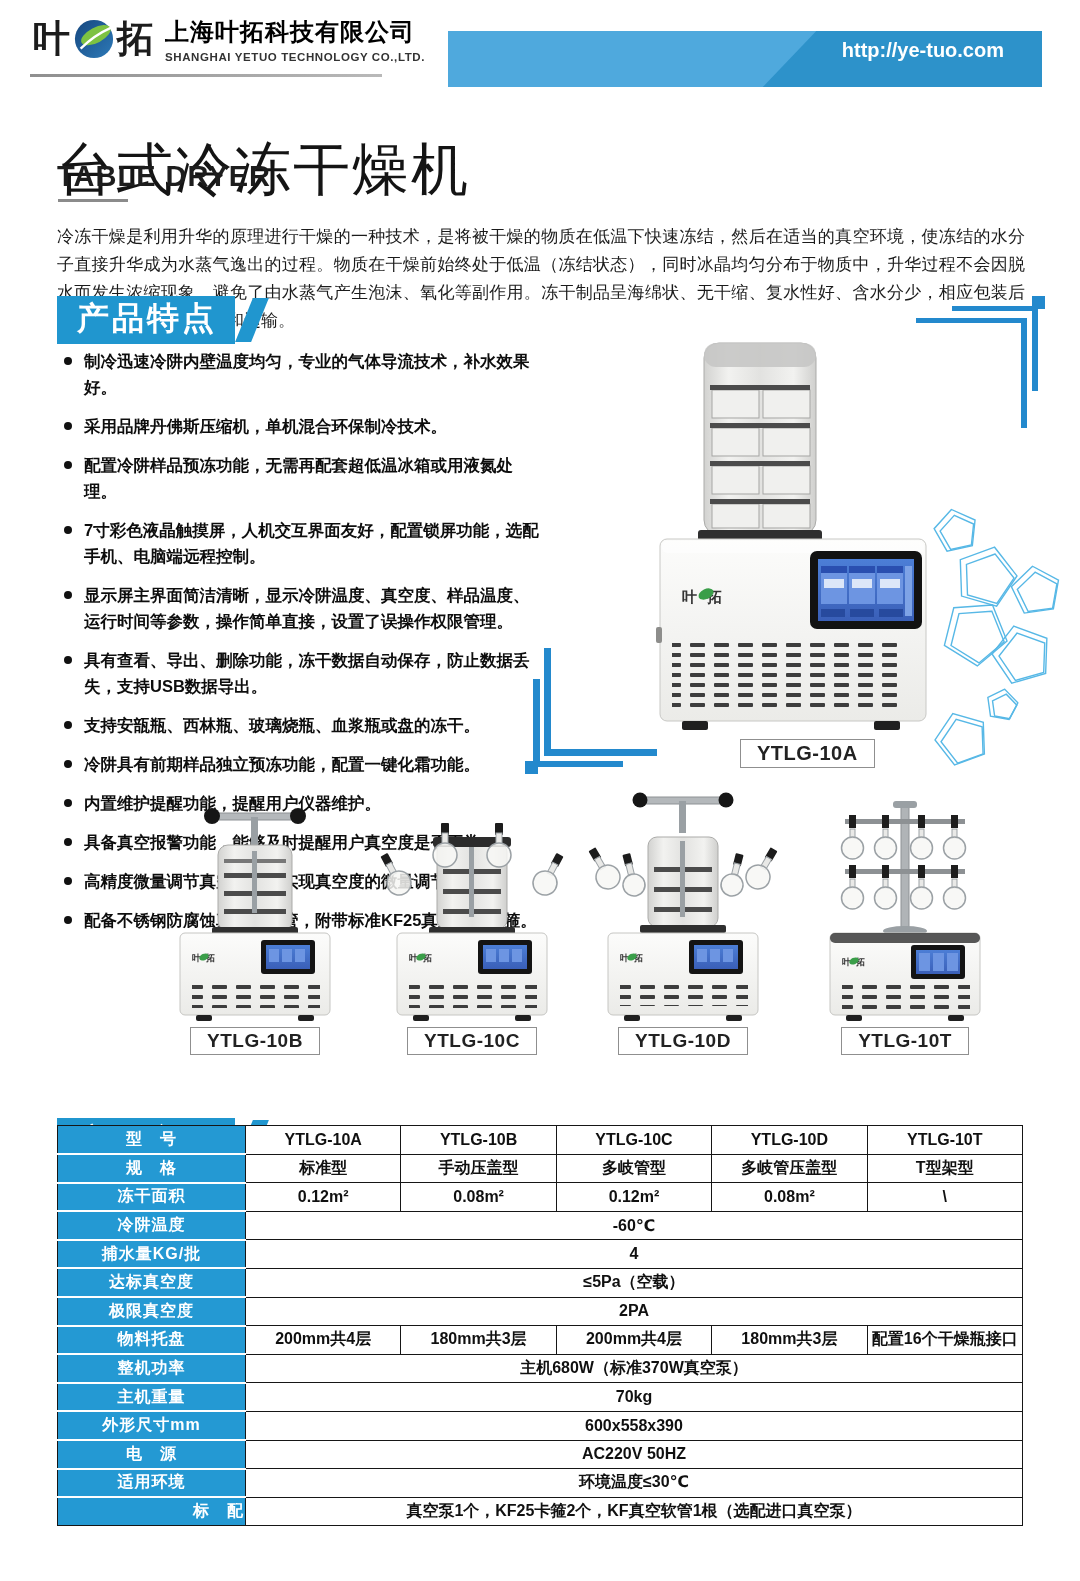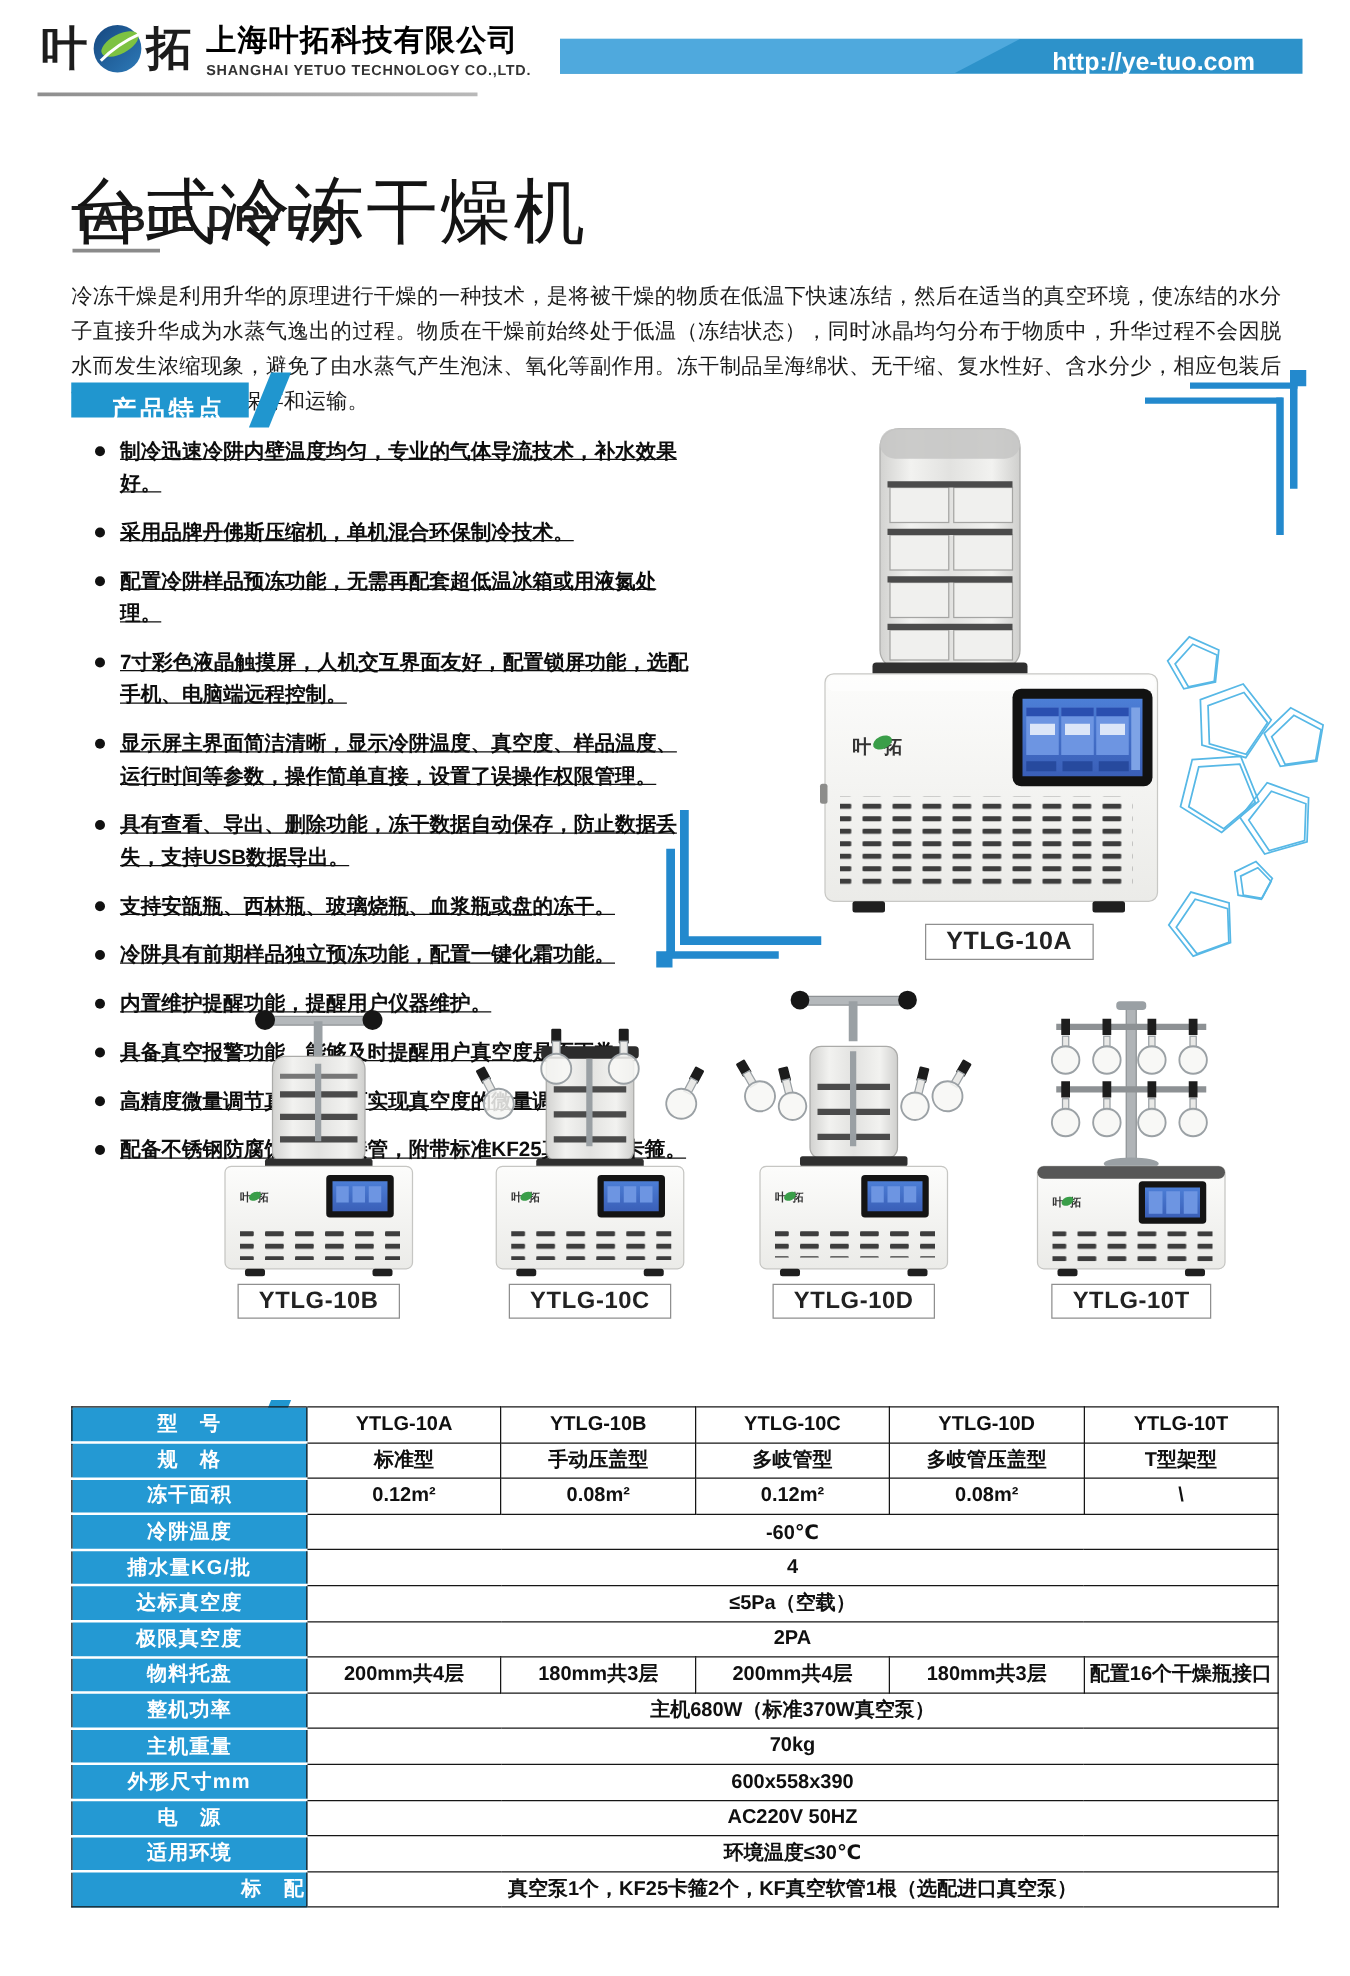--- a/index.html
+++ b/index.html
@@ -9,41 +9,41 @@
   
   .header-logo{position:absolute;left:33px;top:14px;width:350px;}
   .logo-row{display:flex;align-items:center;}
   .logo-cn{font-size:37px;font-weight:800;color:#1c1c1c;letter-spacing:1px;}
   .leaf-badge{width:42px;height:42px;margin:0 2px;flex:0 0 auto;}
   .company-block{margin-left:10px;}
   .company-cn{font-size:24px;font-weight:800;color:#000000;letter-spacing:1px;white-space:nowrap;}
   .company-en{font-size:11.5px;font-weight:700;color:#333;letter-spacing:0.6px;margin-top:3px;white-space:nowrap;}
   .header-rule{position:absolute;left:30px;top:74px;width:352px;height:3px;
                background:linear-gradient(to right,#8f8f8f,#b9b9b9);}
-  .url-banner{position:absolute;left:448px;top:31px;width:594px;height:28px;background:#2d92ca;cursor:pointer;}
+  .url-banner{position:absolute;left:448px;top:31px;width:594px;height:56px;background:#2d92ca;cursor:pointer;}
   .url-banner .light{position:absolute;inset:0;background:#4fa9dd;
         clip-path:polygon(0 0,62% 0,53% 100%,0 100%);}
   .url-text{position:absolute;right:38px;top:0;height:38px;line-height:38px;
             color:#fff;font-size:20px;font-weight:700;}
 
   
   .page-title{position:absolute;left:57px;top:100px;font-size:57px;font-weight:400;color:#141414;letter-spacing:2px;margin-top:32px;}
   .page-subtitle{position:absolute;left:57px;top:160px;font-size:29px;font-weight:600;color:#1d1d1d;letter-spacing:1px;}
   .title-underline{position:absolute;left:58px;top:199px;width:70px;height:3px;background:#8b8b8b;}
   .intro{position:absolute;left:57px;top:206px;width:968px;font-size:17px;line-height:28px;
          color:#1b1b1b;text-align:justify;font-weight:500;}
 
   
   .section-banner{position:absolute;height:44px;display:flex;align-items:center;}
-  .banner-rect{background:#2096cf;color:#fff;height:28px;line-height:44px;
-               padding:0 18px 0 32px;font-size:20px;font-weight:800;letter-spacing:3px;}
+  .banner-rect{background:#2096cf;color:#fff;height:48px;line-height:44px;
+               padding:0 18px 0 20px;font-size:32px;font-weight:800;letter-spacing:3px;}
   .banner-slash{width:16px;height:44px;background:#2096cf;margin-left:9px;transform:skewX(-22deg);}
 
   
-  .features-list{position:absolute;left:72px;top:348px;width:484px;margin:0;padding:0;list-style:none;text-decoration:underline;}
+  .features-list{position:absolute;left:60px;top:348px;width:484px;margin:0;padding:0;list-style:none;}
   .features-list li{position:relative;padding-left:24px;margin-bottom:13px;
                     font-size:16.5px;line-height:26px;color:#0d0d0d;font-weight:600;}
   .features-list li::before{content:"";position:absolute;left:4px;top:9px;width:8px;height:8px;
                     border-radius:50%;background:#111;}
 
   
   .hero{position:absolute;left:0;top:0;width:1080px;height:1581px;pointer-events:none;}
   .bar{position:absolute;background:#2389cd;}
   .model-label{border:1.5px solid #8f8f8f;background:#fff;color:#222;font-size:20px;
                font-weight:600;letter-spacing:0.5px;padding:2px 16px;white-space:nowrap;}

